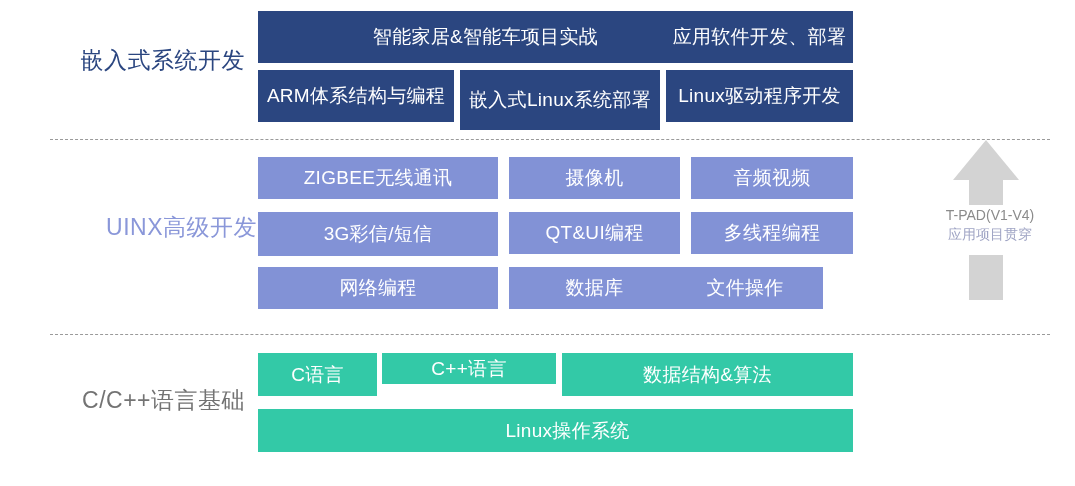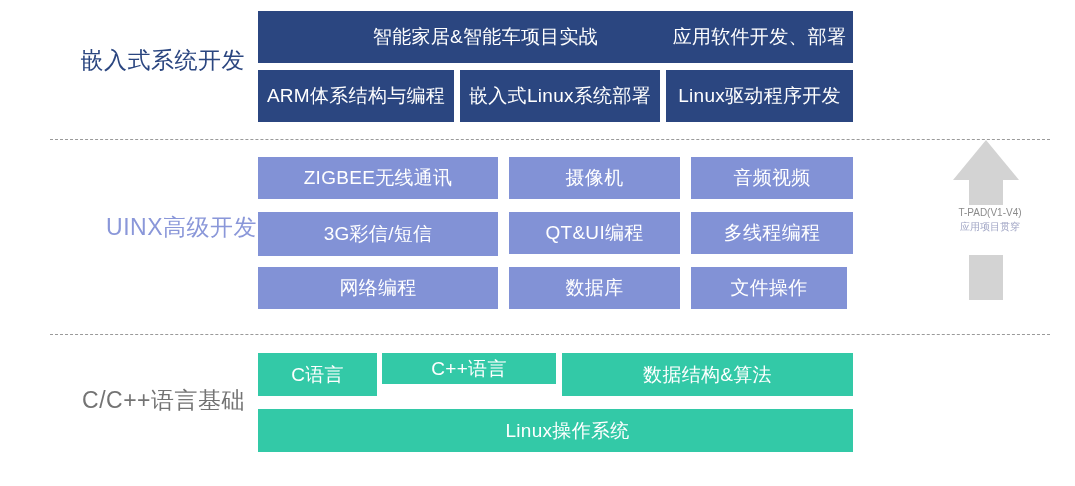--- a/index.html
+++ b/index.html
@@ -111,41 +111,41 @@
     width: 34px;
     height: 45px;
     background: #D3D3D3;
   }
   #arrow-caption {
     position: absolute;
     left: -20px;
     top: 66px;
     width: 130px;
     text-align: center;
-    font-size: 10px;
+    font-size: 14px;
     line-height: 1.35;
     color: #8B8B8B;
     white-space: nowrap;
   }
   #arrow-caption .l2 { color: #9FA4C4; }
 </style>
 </head>
 <body>
 
 <div id="canvas">
 
   <div class="tier-label" id="label-embedded">嵌入式系统开发</div>
 
   <div class="box navy" style="left:258px; top:11px; width:455px; height:52px;">智能家居&amp;智能车项目实战</div>
 
   <div class="box navy" style="left:666px; top:11px; width:187px; height:52px;">应用软件开发、部署</div>
 
   <div class="box navy" style="left:258px; top:70px; width:196px; height:52px;">ARM体系结构与编程</div>
 
-  <div class="box navy" style="left:460px; top:70px; width:200px; height:52px;">嵌入式Linux系统部署</div>
+  <div class="box navy" style="left:460px; top:70px; width:200px; height:60px;">嵌入式Linux系统部署</div>
 
   <div class="box navy" style="left:666px; top:70px; width:187px; height:52px;">Linux驱动程序开发</div>
 
   <div class="divider" id="divider-1"></div>
 
   <div class="tier-label" id="label-uinx">UINX高级开发</div>
 
   <div class="box peri" style="left:258px; top:157px; width:240px; height:42px;">ZIGBEE无线通讯</div>
 
   <div class="box peri" style="left:509px; top:157px; width:171px; height:42px;">摄像机</div>
@@ -155,21 +155,21 @@
   <div class="box peri" style="left:258px; top:212px; width:240px; height:44px;">3G彩信/短信</div>
 
   <div class="box peri" style="left:509px; top:212px; width:171px; height:42px;">QT&amp;UI编程</div>
 
   <div class="box peri" style="left:691px; top:212px; width:162px; height:42px;">多线程编程</div>
 
   <div class="box peri" style="left:258px; top:267px; width:240px; height:42px;">网络编程</div>
 
   <div class="box peri" style="left:509px; top:267px; width:171px; height:42px;">数据库</div>
 
-  <div class="box peri" style="left:691px; top:267px; width:156px; height:42px;">文件操作</div>
+  <div class="box peri" style="left:667px; top:267px; width:156px; height:42px;">文件操作</div>
 
   <div class="divider" id="divider-2"></div>
 
   <div class="tier-label" id="label-clang">C/C++语言基础</div>
 
   <div class="box teal" style="left:258px; top:353px; width:119px; height:43px;">C语言</div>
 
   <div class="box teal" style="left:382px; top:353px; width:174px; height:31px;">C++语言</div>
 
   <div class="box teal" style="left:562px; top:353px; width:291px; height:43px;">数据结构&amp;算法</div>

